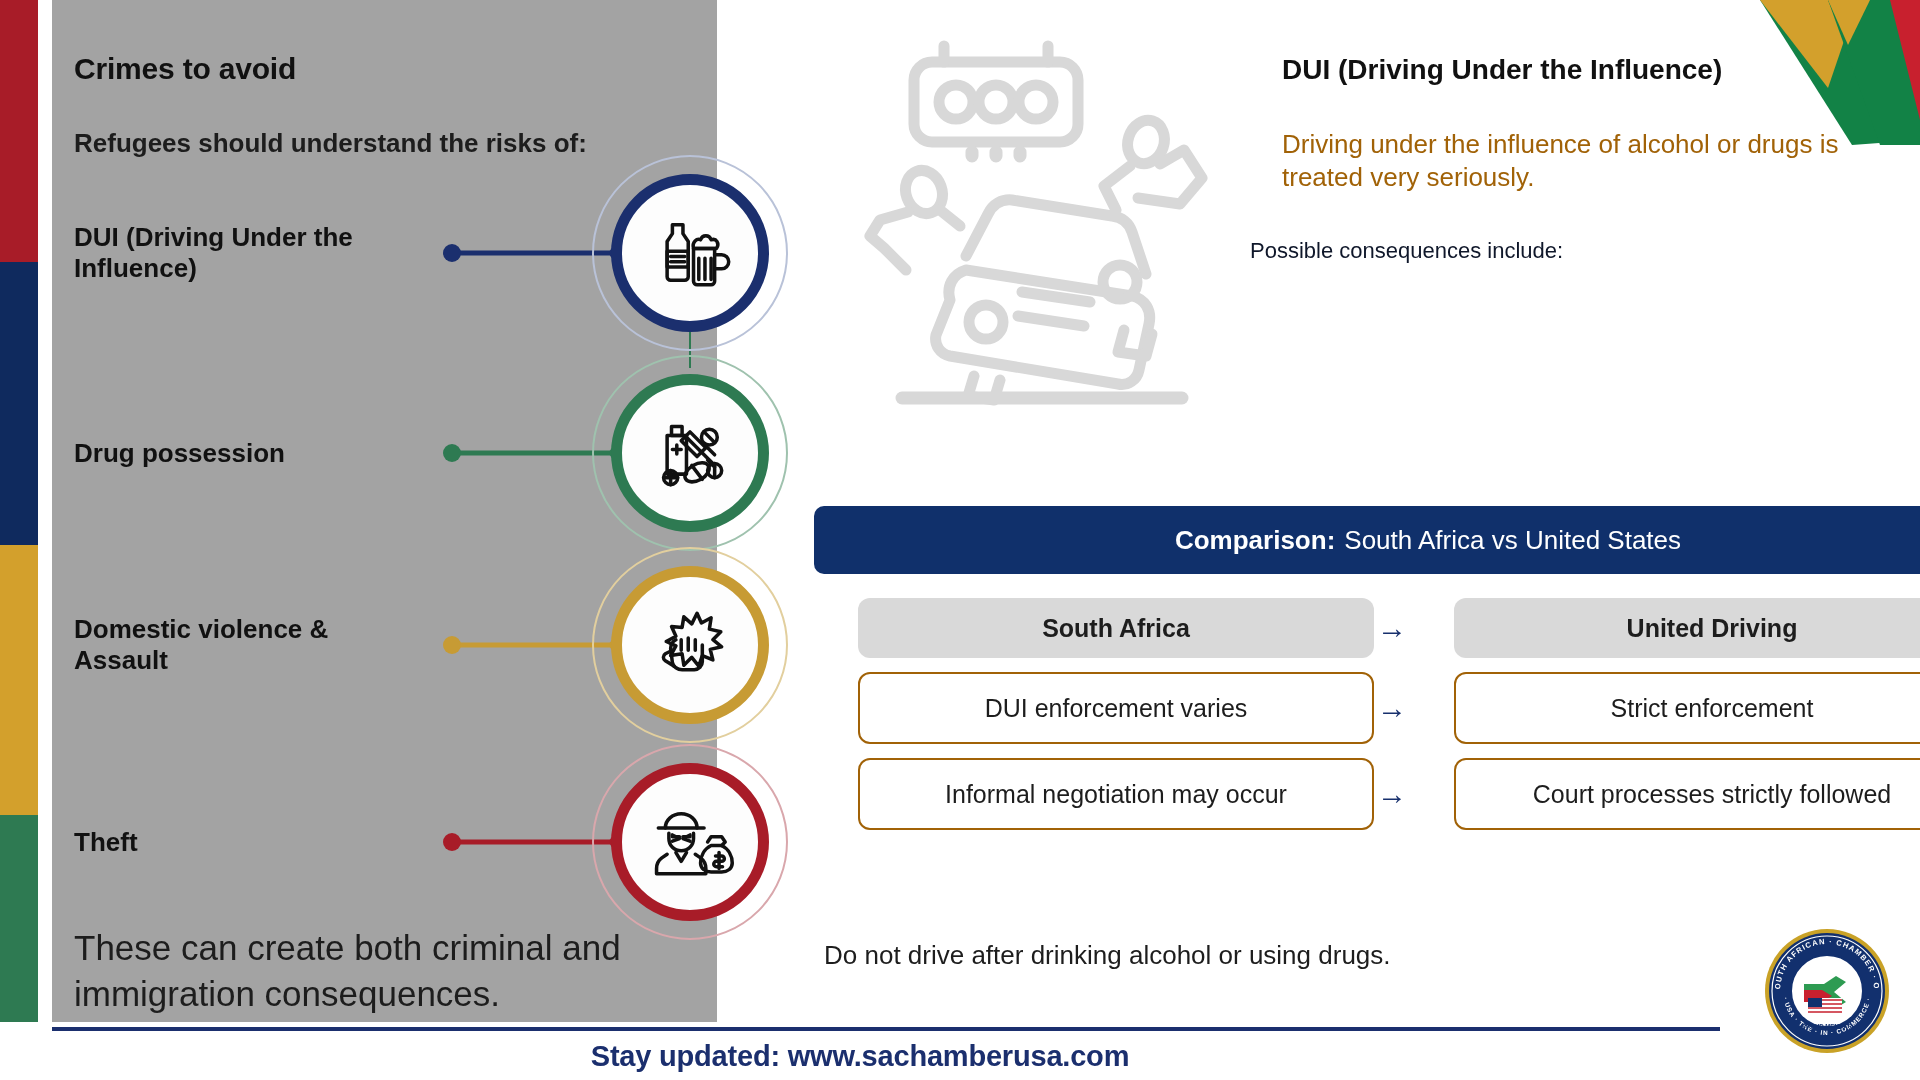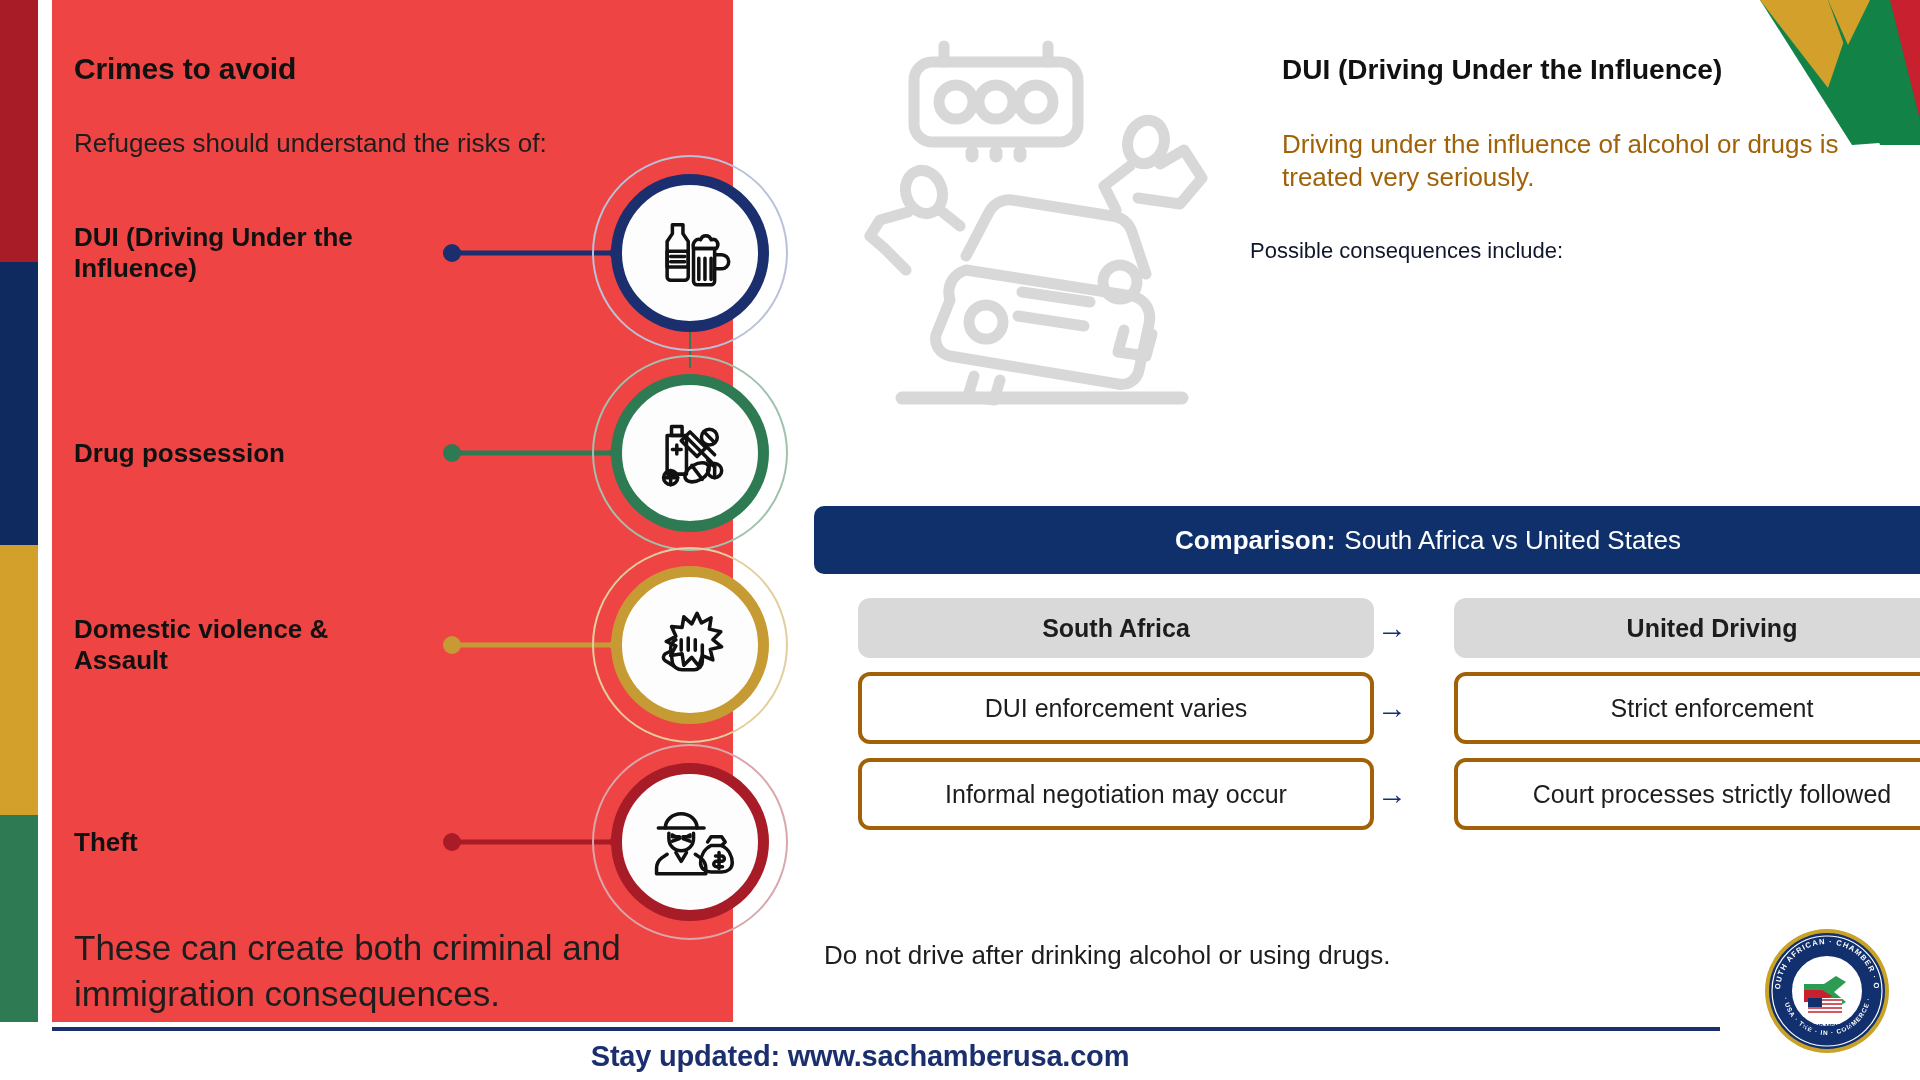--- a/index.html
+++ b/index.html
@@ -15,30 +15,29 @@
   
   .accent-col{position:absolute;left:0;top:0;width:38px;height:1022px;}
   .accent-seg{position:absolute;left:0;width:38px;}
 
   
   .corner{position:absolute;right:0;top:0;width:200px;height:145px;overflow:hidden;}
 
   
   .left-panel{
     position:absolute;left:52px;top:0;width:665px;height:1022px;
-    background:#ef4444;
-    padding-left:16px;
+    background:#a3a3a3;
   }
   .lp-title{
     position:absolute;left:22px;top:52px;
     font-size:30px;font-weight:bold;color:#111;letter-spacing:-.2px;
   }
   .lp-sub{
     position:absolute;left:22px;top:128px;
-    font-size:26px;color:#1d1d1d;font-weight:400;
+    font-size:26px;color:#1d1d1d;font-weight:700;
   }
   .lp-foot{
     position:absolute;left:22px;top:925px;width:690px;
     font-size:35px;color:#1d1d1d;line-height:1.32;
   }
 
   
   .tl{position:absolute;left:0;top:0;width:795px;height:1022px;pointer-events:none;}
   .tl-row{position:absolute;left:0;width:795px;height:0;}
   .tl-label{
@@ -95,21 +94,21 @@
   }
   .cmp-bar b{font-weight:bold;margin-right:9px;}
   .cmp-grid{position:absolute;left:814px;top:598px;width:1068px;}
   .cmp-row{display:flex;align-items:center;margin-bottom:14px;}
   .cmp-cell{
     flex:0 0 516px;height:62px;border-radius:12px;
     display:flex;align-items:center;justify-content:center;
     font-size:25px;color:#1d1d1d;box-sizing:border-box;text-align:center;margin-left:44px;
   }
   .cmp-row.head .cmp-cell{background:#d9d9d9;font-weight:bold;height:60px;}
-  .cmp-row.body .cmp-cell{background:#fff;border:4px solid #a16207;height:72px;}
+  .cmp-row.body .cmp-cell{background:#fff;border:2px solid #a16207;height:72px;}
   .cmp-arrow{
     flex:0 0 36px;display:flex;align-items:center;justify-content:center;
     color:#17306d;font-size:30px;font-weight:bold;line-height:1;
   }
   .cmp-note{
     position:absolute;left:824px;top:940px;
     font-size:26px;color:#1d1d1d;
   }
 
   

